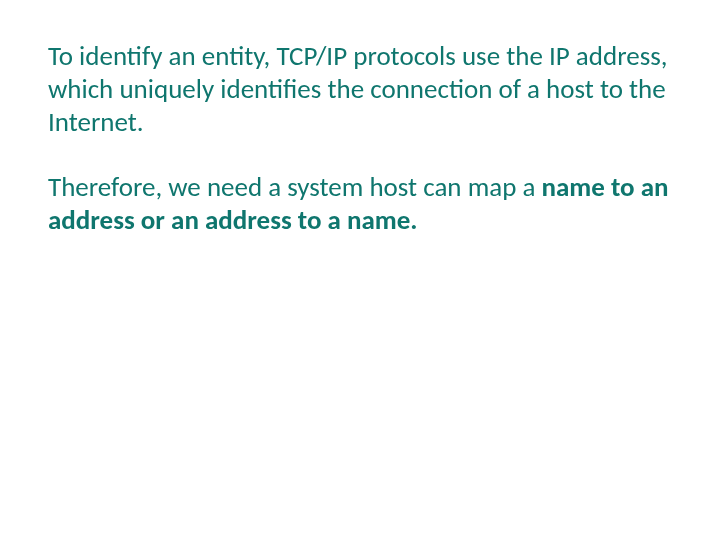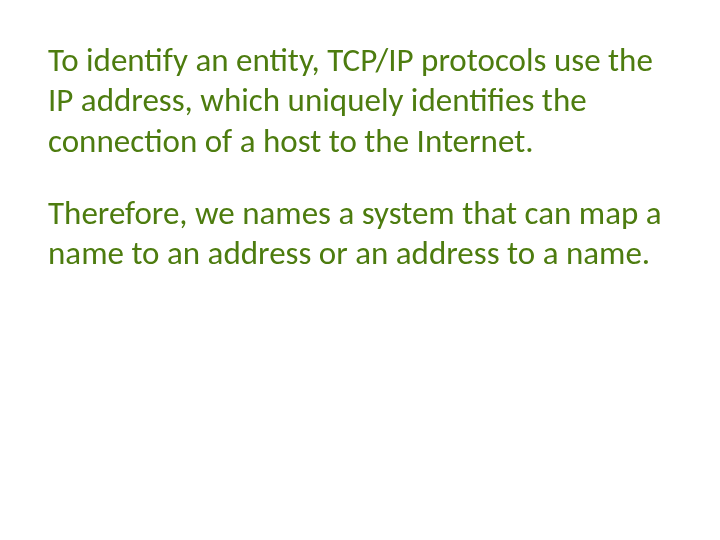--- a/index.html
+++ b/index.html
@@ -8,34 +8,34 @@
       box-sizing: border-box;
     }
     body {
       width: 720px;
       height: 540px;
       background: #ffffff;
       font-family: Calibri, "Segoe UI", Arial, sans-serif;
       padding: 40px 50px 40px 48px;
     }
     .content {
-      font-size: 33px;
+      font-size: 27px;
       line-height: 1.22;
-      color: #4d7c0f;
+      color: #0f766e;
     }
     .paragraph {
       margin-bottom: 32px;
     }
     .bold {
-      font-weight: normal;
+      font-weight: bold;
     }
   </style>
 </head>
 <body>
 
 <div class="content">
   <p class="paragraph">
     <span>To identify an entity, TCP/IP protocols use the IP address, which uniquely identifies the connection of a host to the Internet.</span>
   </p>
   <p class="paragraph">
-    <span>Therefore, we names a system that can map a </span><span class="bold">name to an address or an address to a name.</span>
+    <span>Therefore, we need a system host can map a </span><span class="bold">name to an address or an address to a name.</span>
   </p>
 </div>
 
 </body></html>

